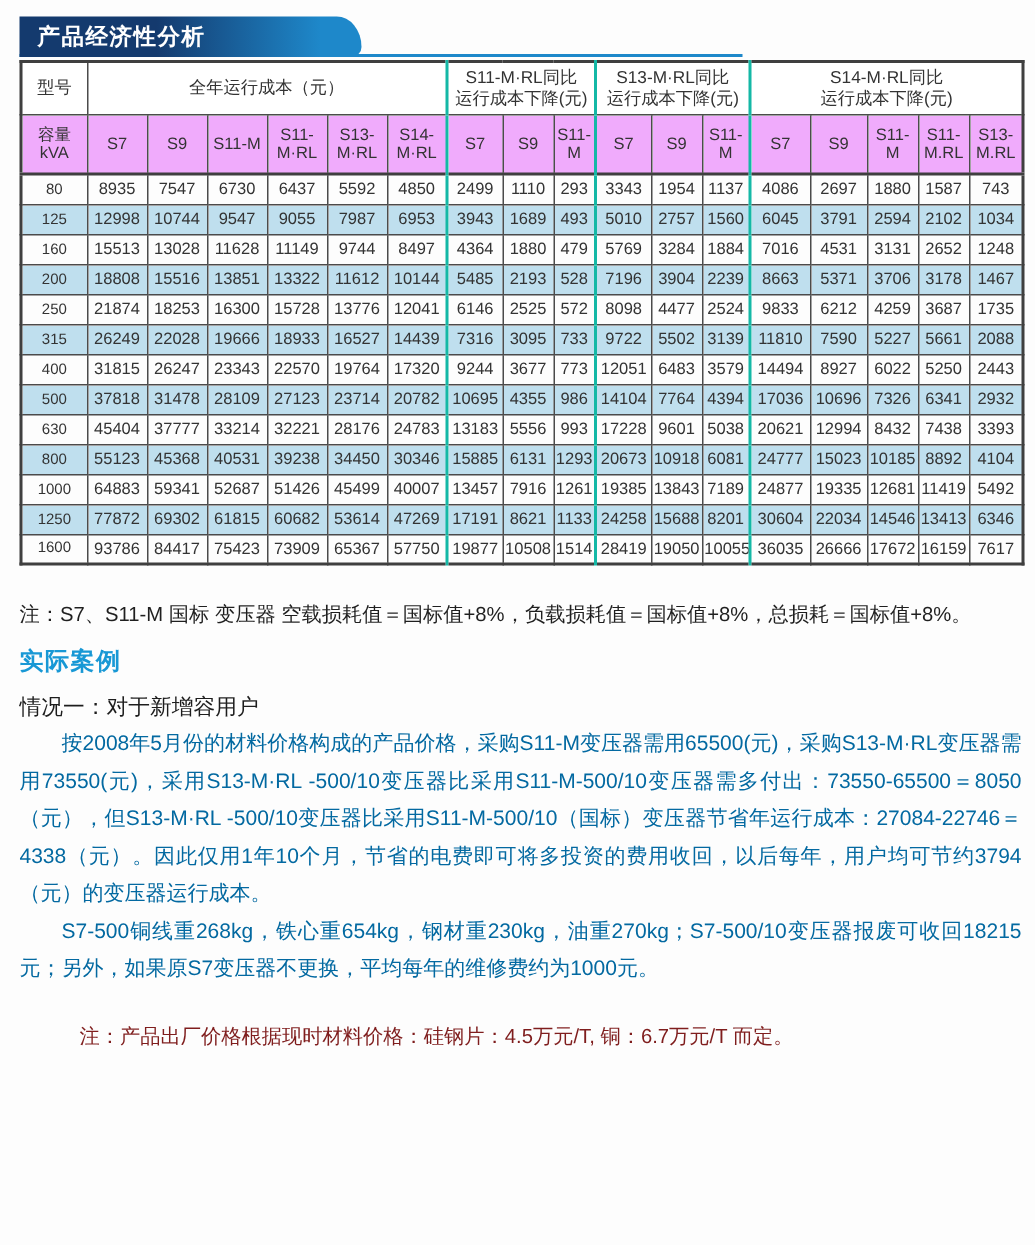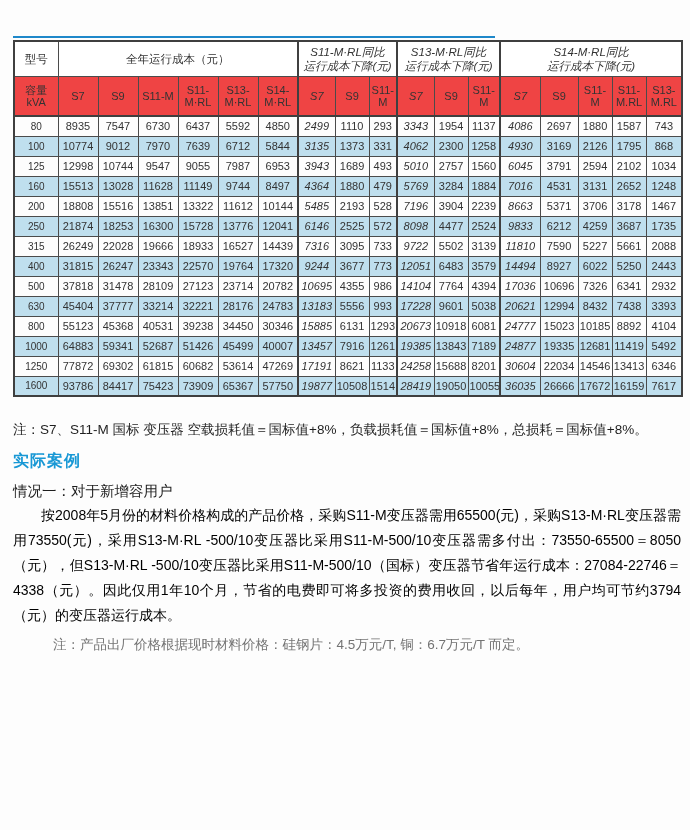--- a/index.html
+++ b/index.html
@@ -19,40 +19,41 @@
   .sec-heading { color:#1898d5; font-size:15px; font-weight:bold; letter-spacing:1px; }
   #calc-heading { margin:7px 0 6px 0; }
   #cases-heading { margin:12px 0 4px 0; font-size:16px; }
 
   
   table { border-collapse:collapse; table-layout:fixed; width:668px; font-size:11px; color:#333; }
   th,td { border:1px solid #4b4b4b; text-align:center; vertical-align:middle; padding:0 1px;
     overflow:hidden; font-weight:normal; }
   table { border:2px solid #3f3f3f;padding-left:40px; }
   thead tr.grp-row th { height:35px; background:#ffffff; font-size:11.5px; white-space:pre-line; line-height:14px; }
-  thead tr.sub-row th { height:40px; background:#ef4444; white-space:pre-line; line-height:12px; font-size:11px; }
+  thead tr.sub-row th { height:40px; background:#f0abfc; white-space:pre-line; line-height:12px; font-size:11px; }
   thead tr.sub-row { border-bottom:2px solid #3f3f3f; }
   tbody td { height:20px; font-size:11px; }
   tbody tr:nth-child(even) td { background:#bfdfee; }
   tbody td.cap { font-size:10px; }
-  .grp { border-left:2px solid #404040;font-style:italic; }
+  .grp { border-left:2px solid #14b8a6; }
 
   .table-note { margin-top:24px; font-size:13.5px; color:#1f1f1f; }
 
   .case-heading { font-size:14.5px; font-weight:normal; color:#1d1d1d; margin:10px 0 2px 0; }
-  .para { font-size:14px; line-height:25px; text-align:justify; color:#000000; width:668px; }
+  .para { font-size:14px; line-height:25px; text-align:justify; color:#0369a1; width:668px; }
   .para.indent { text-indent:2em; }
-  .footer-note { margin-top:8px; padding-left:40px; font-size:13.5px; color:#737373; }
+  .footer-note { margin-top:24px; padding-left:40px; font-size:13.5px; color:#7f1d1d; }
 </style>
 </head>
 <body>
 
 <div class="page">
 
   <div class="title-wrap">
+    <div class="title-bar">产品经济性分析</div>
     <div class="title-rule"></div>
   </div>
 
 
   <table>
     <colgroup>
       <col style="width:44px">
       <col style="width:40px">
         <col style="width:40px">
         <col style="width:40px">
@@ -126,40 +127,20 @@
           <td class="grp">3343</td>
           <td>1954</td>
           <td>1137</td>
           <td class="grp">4086</td>
           <td>2697</td>
           <td>1880</td>
           <td>1587</td>
           <td>743</td>
         </tr>
         <tr>
-          <td class="cap">100</td>
-          <td>10774</td>
-          <td>9012</td>
-          <td>7970</td>
-          <td>7639</td>
-          <td>6712</td>
-          <td>5844</td>
-          <td class="grp">3135</td>
-          <td>1373</td>
-          <td>331</td>
-          <td class="grp">4062</td>
-          <td>2300</td>
-          <td>1258</td>
-          <td class="grp">4930</td>
-          <td>3169</td>
-          <td>2126</td>
-          <td>1795</td>
-          <td>868</td>
-        </tr>
-        <tr>
           <td class="cap">125</td>
           <td>12998</td>
           <td>10744</td>
           <td>9547</td>
           <td>9055</td>
           <td>7987</td>
           <td>6953</td>
           <td class="grp">3943</td>
           <td>1689</td>
           <td>493</td>
@@ -395,16 +376,17 @@
       </tbody>
   </table>
 
   <div class="table-note">注：S7、S11-M 国标 变压器 空载损耗值＝国标值+8%，负载损耗值＝国标值+8%，总损耗＝国标值+8%。</div>
 
   <div class="sec-heading" id="cases-heading">实际案例</div>
 
   <div class="case-heading">情况一：对于新增容用户</div>
   <p class="para indent">按2008年5月份的材料价格构成的产品价格，采购S11-M变压器需用65500(元)，采购S13-M·RL变压器需用73550(元)，采用S13-M·RL -500/10变压器比采用S11-M-500/10变压器需多付出：73550-65500＝8050（元），但S13-M·RL -500/10变压器比采用S11-M-500/10（国标）变压器节省年运行成本：27084-22746＝4338（元）。因此仅用1年10个月，节省的电费即可将多投资的费用收回，以后每年，用户均可节约3794（元）的变压器运行成本。</p>
 
+  <p class="para indent">S7-500铜线重268kg，铁心重654kg，钢材重230kg，油重270kg；S7-500/10变压器报废可收回18215元；另外，如果原S7变压器不更换，平均每年的维修费约为1000元。</p>
 
   <div class="footer-note">注：产品出厂价格根据现时材料价格：硅钢片：4.5万元/T, 铜：6.7万元/T 而定。</div>
 
 </div>
 
 </body></html>

